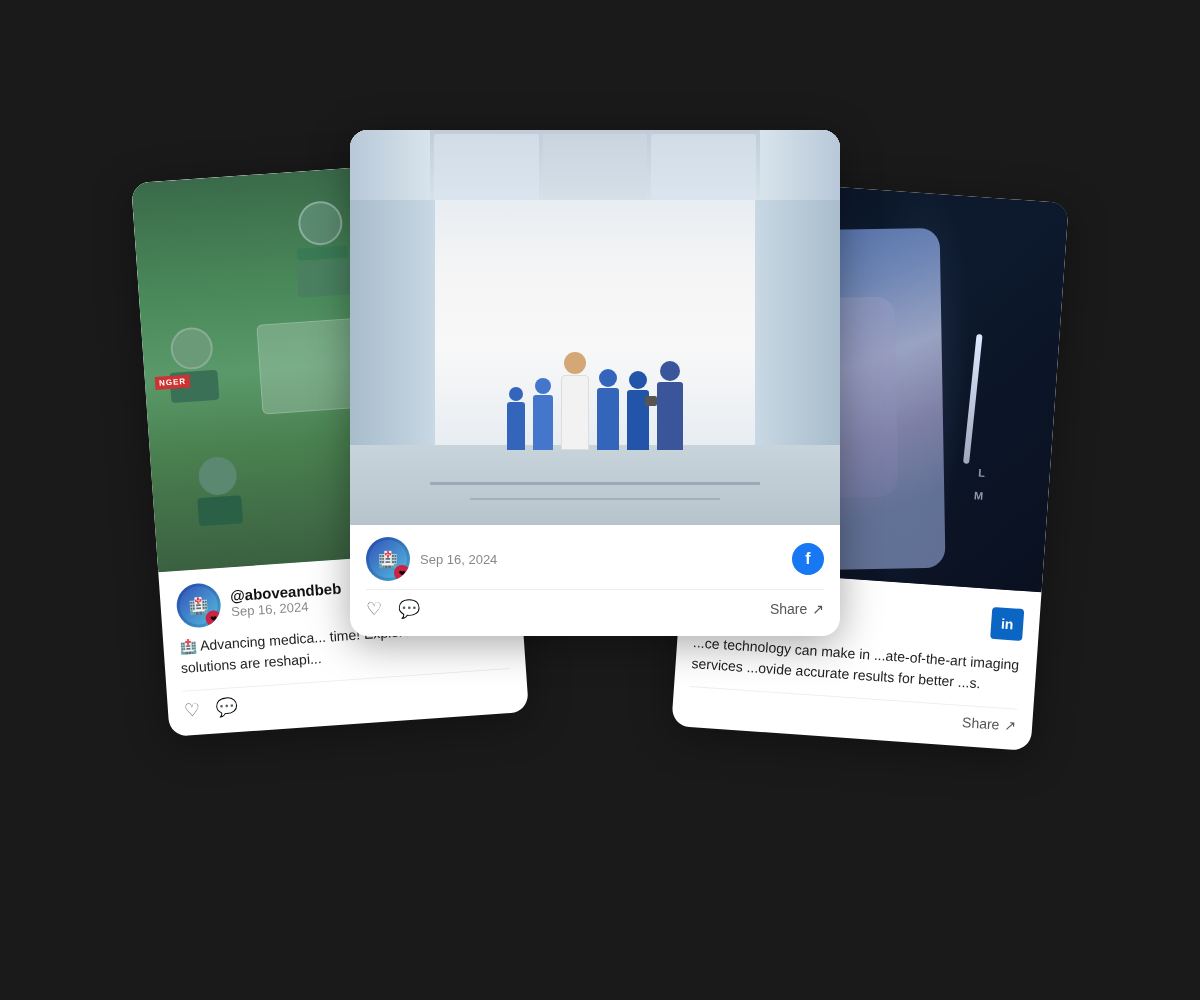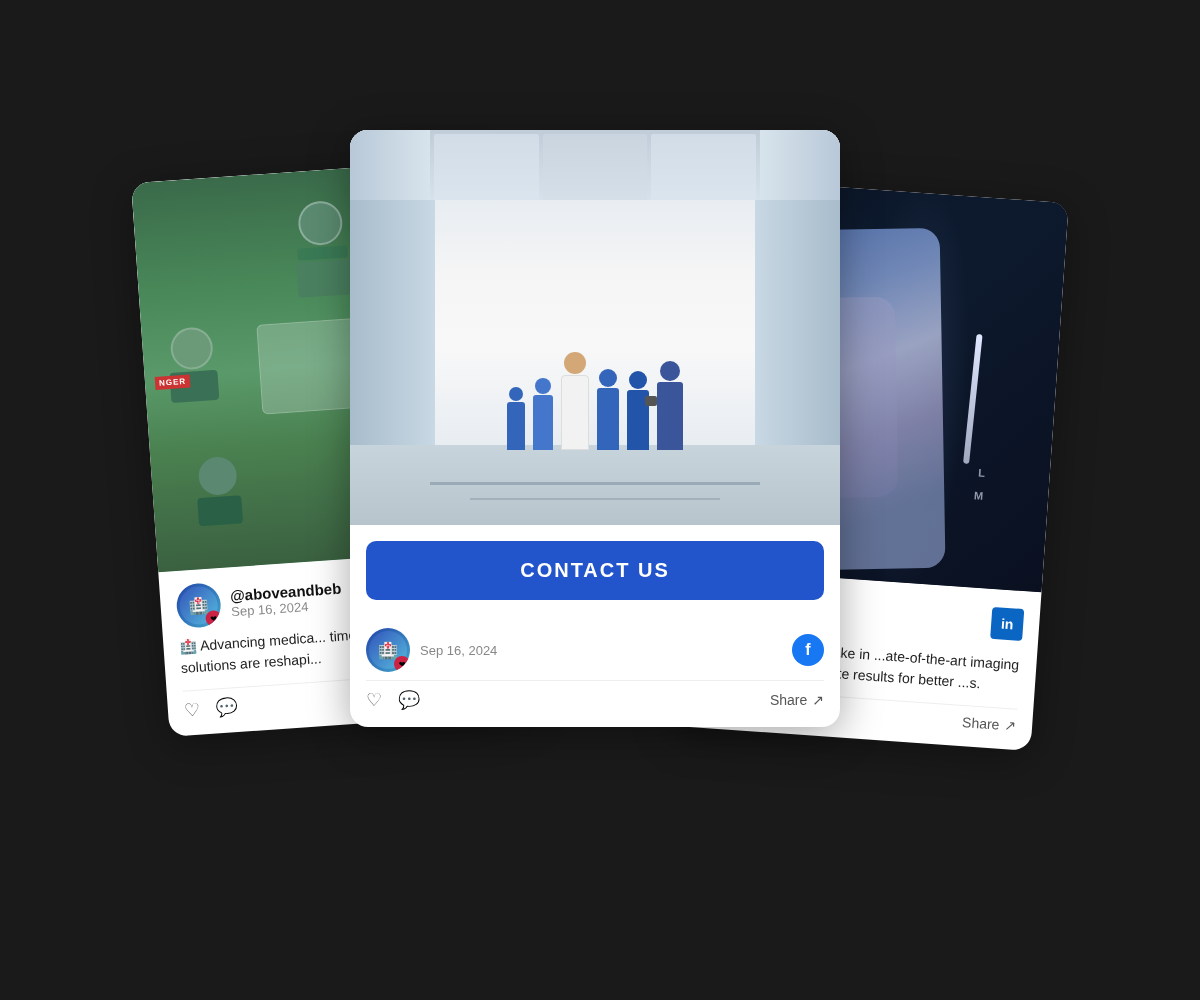--- a/index.html
+++ b/index.html
@@ -501,21 +501,20 @@
           <div style="position:absolute;right:-8px;top:25px;width:12px;height:10px;background:#555;border-radius:2px;"></div>
         </div>
 
         <div style="display:flex;flex-direction:column;align-items:center;">
           <div style="width:20px;height:20px;border-radius:50%;background:#3a5599;margin-bottom:1px;"></div>
           <div style="width:26px;height:68px;background:#3a5599;border-radius:3px 3px 0 0;"></div>
         </div>
       </div>
     </div>
 
-    <button class="contact-btn">CONTACT US</button>
 
     <div class="card-body">
       <div class="profile-row">
         <div class="avatar">
           <div class="avatar-inner">
             <span style="font-size:16px;">🏥</span>
           </div>
           <div class="avatar-badge">❤</div>
         </div>
         <div class="profile-info">

